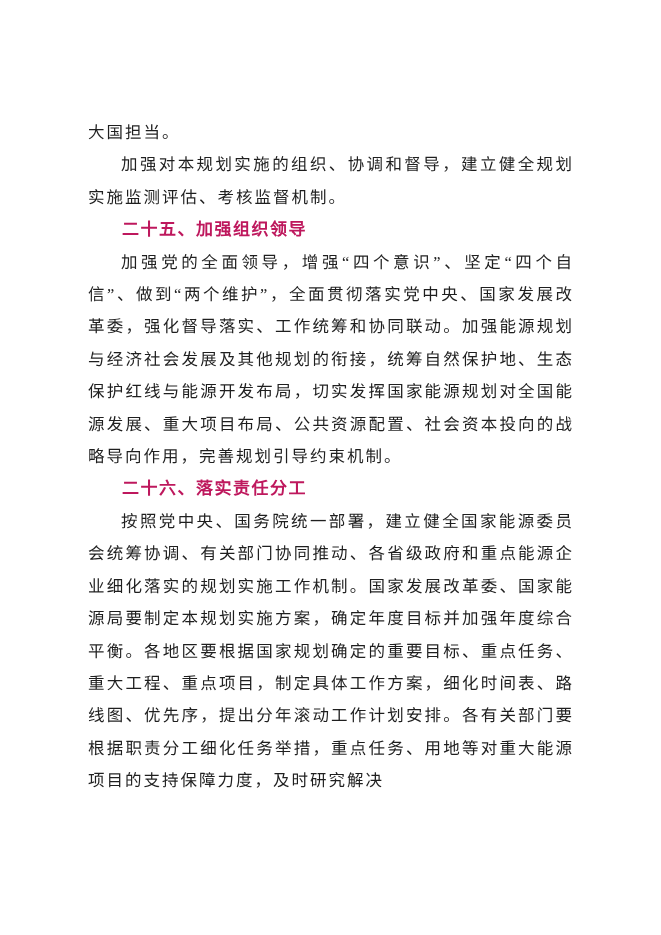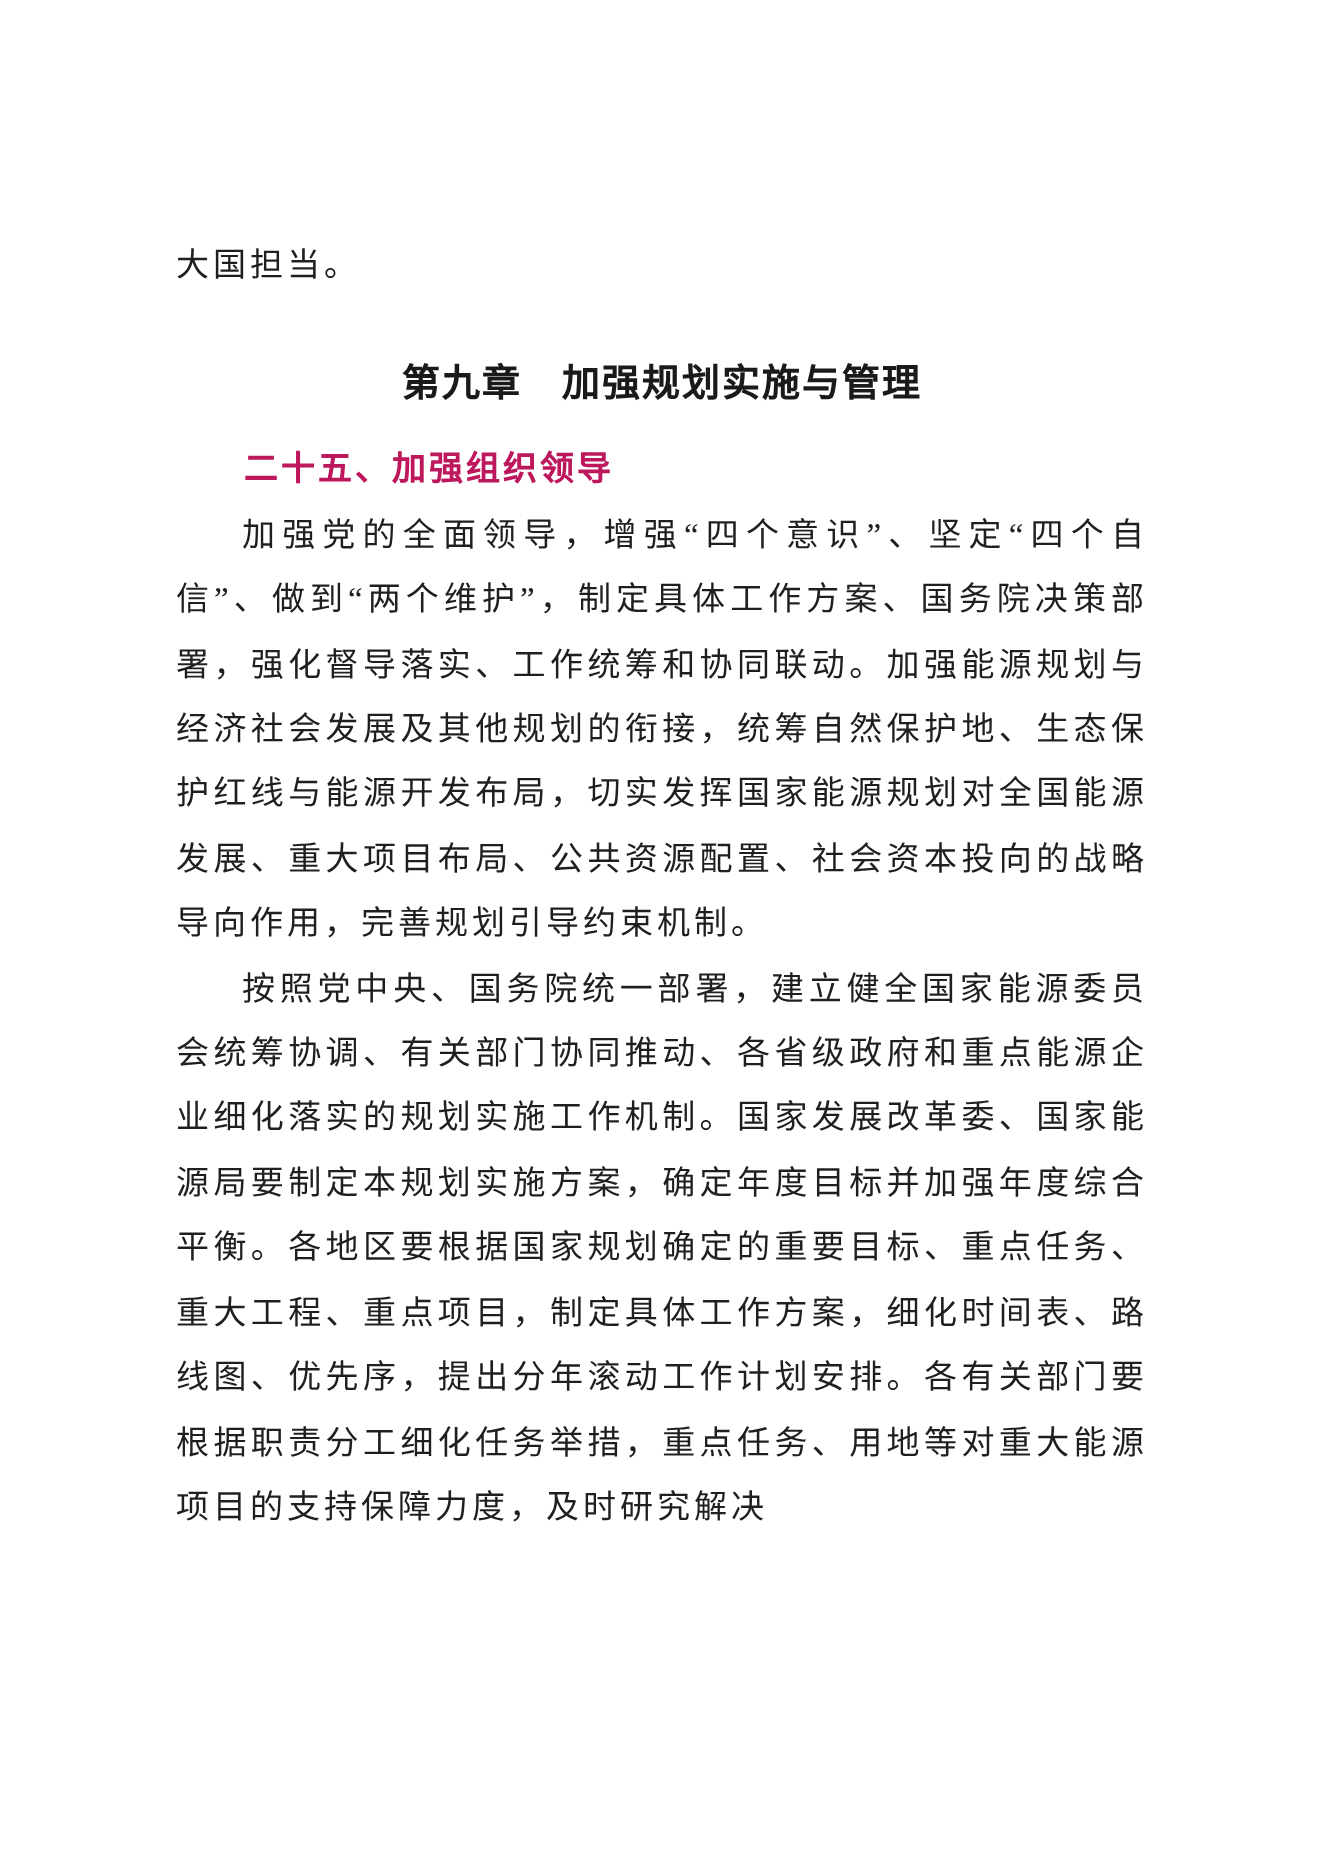--- a/index.html
+++ b/index.html
@@ -61,24 +61,25 @@
     text-align: center;
   }
 </style>
 </head>
 <body>
 
 <div class="page">
 
   <p class="body-text carryover">大国担当。</p>
 
-  <h1 class="chapter-heading">第九章　加强规划实施与管理</h1>
 
+  <p class="body-text">加强对本规划实施的组织、协调和督导，建立健全规划实施监测评估、考核监督机制。</p>
 
   <h2 class="section-heading">二十五、加强组织领导</h2>
 
-  <p class="body-text">加强党的全面领导，增强“四个意识”、坚定“四个自信”、做到“两个维护”，制定具体工作方案、国务院决策部署，强化督导落实、工作统筹和协同联动。加强能源规划与经济社会发展及其他规划的衔接，统筹自然保护地、生态保护红线与能源开发布局，切实发挥国家能源规划对全国能源发展、重大项目布局、公共资源配置、社会资本投向的战略导向作用，完善规划引导约束机制。</p>
+  <p class="body-text">加强党的全面领导，增强“四个意识”、坚定“四个自信”、做到“两个维护”，全面贯彻落实党中央、国家发展改革委，强化督导落实、工作统筹和协同联动。加强能源规划与经济社会发展及其他规划的衔接，统筹自然保护地、生态保护红线与能源开发布局，切实发挥国家能源规划对全国能源发展、重大项目布局、公共资源配置、社会资本投向的战略导向作用，完善规划引导约束机制。</p>
 
+  <h2 class="section-heading">二十六、落实责任分工</h2>
 
   <p class="body-text">按照党中央、国务院统一部署，建立健全国家能源委员会统筹协调、有关部门协同推动、各省级政府和重点能源企业细化落实的规划实施工作机制。国家发展改革委、国家能源局要制定本规划实施方案，确定年度目标并加强年度综合平衡。各地区要根据国家规划确定的重要目标、重点任务、重大工程、重点项目，制定具体工作方案，细化时间表、路线图、优先序，提出分年滚动工作计划安排。各有关部门要根据职责分工细化任务举措，重点任务、用地等对重大能源项目的支持保障力度，及时研究解决</p>
 
 
 </div>
 
 </body></html>

